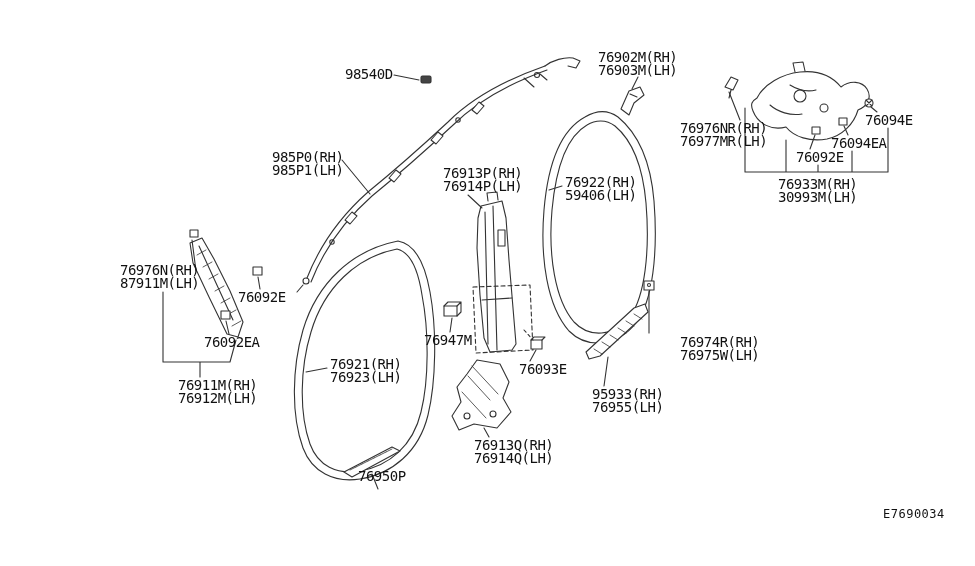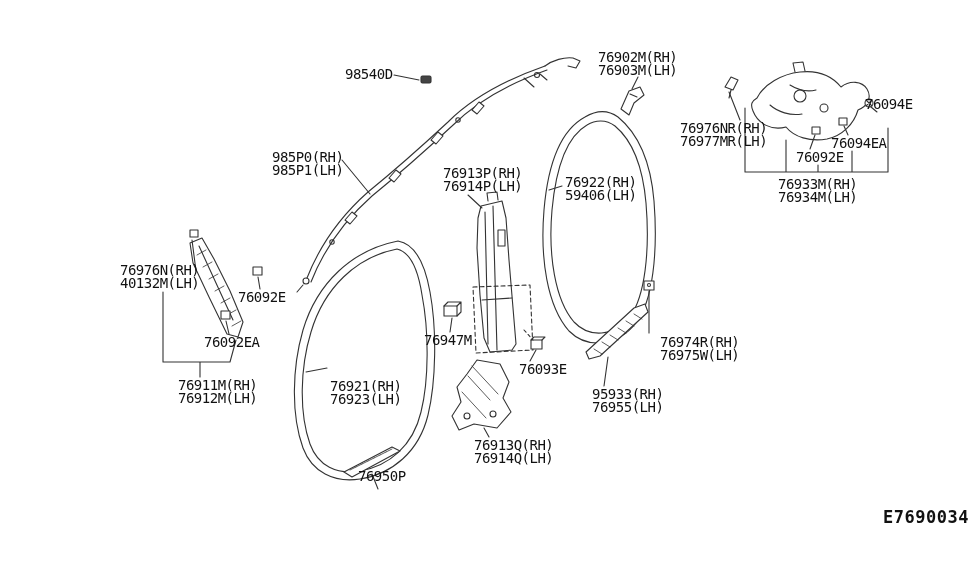--- a/index.html
+++ b/index.html
@@ -9,23 +9,22 @@
     font-family:"DejaVu Sans Mono","Liberation Mono",monospace;
     overflow:hidden;
   }
   .art { position:absolute; left:0; top:0; }
   .lbl {
     position:absolute; font-size:14px; line-height:13px; color:#111111;
     letter-spacing:-0.5px; white-space:nowrap;
   }
   .ln { display:block; }
   .code {
-    position:absolute; font-size:17px; color:#111111; letter-spacing:0.5px;
+    position:absolute; font-size:12px; color:#111111; letter-spacing:0.5px;
     white-space:nowrap;
-    font-weight:bold;
   }
 </style>
 </head>
 <body>
 
 <div class="stage">
 
   <svg class="art" width="975" height="566" viewBox="0 0 975 566">
     <g stroke="#333333" stroke-width="1.1" fill="none" stroke-linecap="round" stroke-linejoin="round">
 
@@ -178,56 +177,56 @@
   <div class="lbl" style="left:565px;top:176px">
     <span class="ln">76922(RH)</span>
     <span class="ln">59406(LH)</span>
   </div>
 
   <div class="lbl" style="left:680px;top:122px">
     <span class="ln">76976NR(RH)</span>
     <span class="ln">76977MR(LH)</span>
   </div>
 
-  <div class="lbl" style="left:865px;top:98px">
+  <div class="lbl" style="left:865px;top:114px">
     <span class="ln">76094E</span>
   </div>
 
   <div class="lbl" style="left:831px;top:137px">
     <span class="ln">76094EA</span>
   </div>
 
   <div class="lbl" style="left:796px;top:151px">
     <span class="ln">76092E</span>
   </div>
 
   <div class="lbl" style="left:778px;top:178px">
     <span class="ln">76933M(RH)</span>
-    <span class="ln">76934M(LH)</span>
+    <span class="ln">30993M(LH)</span>
   </div>
 
   <div class="lbl" style="left:120px;top:264px">
     <span class="ln">76976N(RH)</span>
-    <span class="ln">40132M(LH)</span>
+    <span class="ln">87911M(LH)</span>
   </div>
 
   <div class="lbl" style="left:238px;top:291px">
     <span class="ln">76092E</span>
   </div>
 
   <div class="lbl" style="left:204px;top:336px">
     <span class="ln">76092EA</span>
   </div>
 
   <div class="lbl" style="left:178px;top:379px">
     <span class="ln">76911M(RH)</span>
     <span class="ln">76912M(LH)</span>
   </div>
 
-  <div class="lbl" style="left:330px;top:380px">
+  <div class="lbl" style="left:330px;top:358px">
     <span class="ln">76921(RH)</span>
     <span class="ln">76923(LH)</span>
   </div>
 
   <div class="lbl" style="left:424px;top:334px">
     <span class="ln">76947M</span>
   </div>
 
   <div class="lbl" style="left:519px;top:363px">
     <span class="ln">76093E</span>
@@ -236,21 +235,21 @@
   <div class="lbl" style="left:474px;top:439px">
     <span class="ln">76913Q(RH)</span>
     <span class="ln">76914Q(LH)</span>
   </div>
 
   <div class="lbl" style="left:592px;top:388px">
     <span class="ln">95933(RH)</span>
     <span class="ln">76955(LH)</span>
   </div>
 
-  <div class="lbl" style="left:660px;top:336px">
+  <div class="lbl" style="left:680px;top:336px">
     <span class="ln">76974R(RH)</span>
     <span class="ln">76975W(LH)</span>
   </div>
 
   <div class="lbl" style="left:358px;top:470px">
     <span class="ln">76950P</span>
   </div>
 
   <div class="code" style="left:883px;top:507px">E7690034</div>
 

